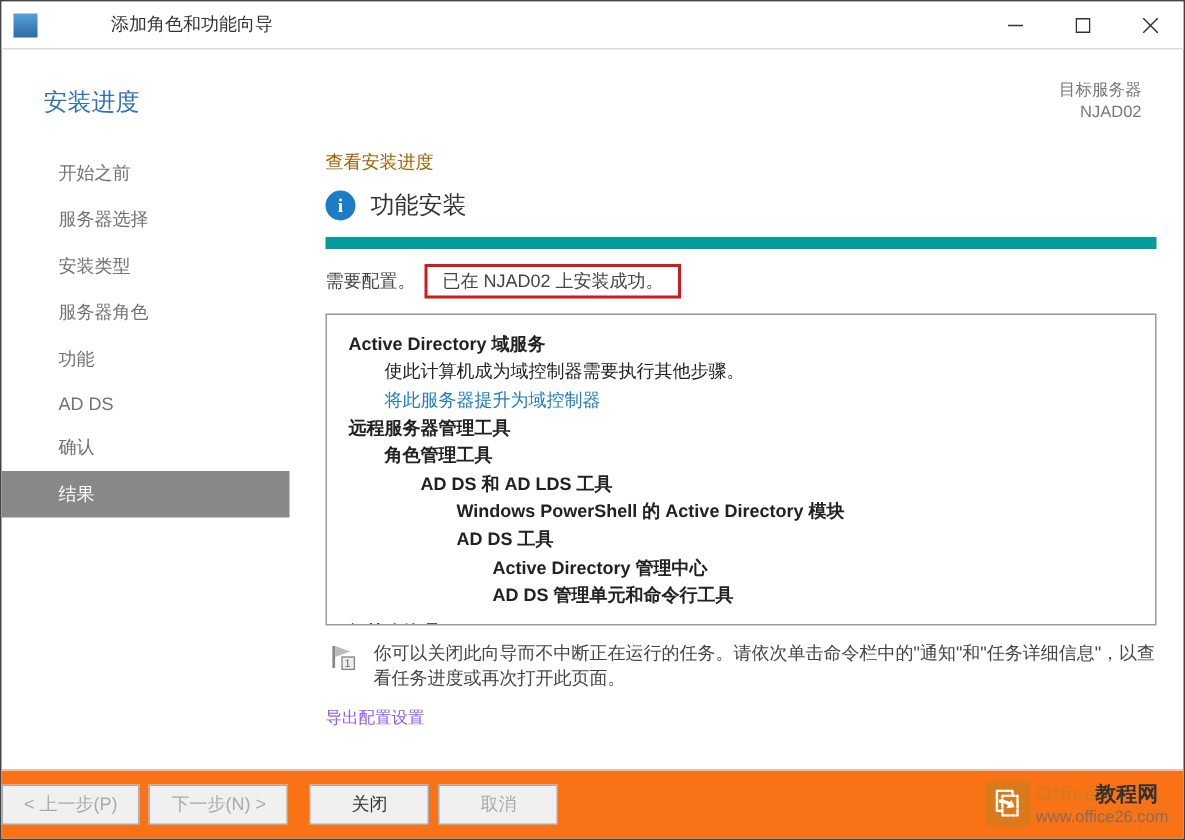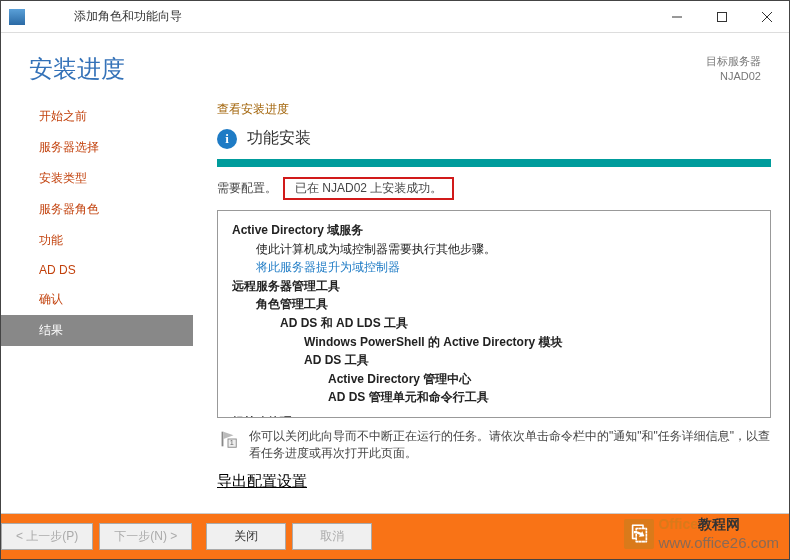--- a/index.html
+++ b/index.html
@@ -11,29 +11,29 @@
     .titlebar-title { font-size: 12px; color: #333; flex: 1; margin-left: 41px; }
     .win-controls { display: flex; }
     .win-btn { width: 45px; height: 32px; display: flex; align-items: center; justify-content: center; font-size: 13px; color: #333; }
     .win-btn svg { width: 10px; height: 10px; }
 
     
     .main { display: flex; flex-direction: column; height: calc(100% - 32px); }
 
     
     .header-row { display: flex; justify-content: space-between; align-items: center; padding: 20px 28px 10px 28px; }
-    .page-title { font-size: 24px; color: #3472b8; font-weight: 400; }
+    .page-title { font-size: 16px; color: #3472b8; font-weight: 400; }
     .target-block { text-align: right; font-size: 11px; color: #777; line-height: 1.4; }
 
     
     .content-row { display: flex; flex: 1; overflow: hidden; }
 
     
     .sidebar { width: 192px; padding-top: 6px; }
-    .sidebar-item { font-size: 12px; color: #c2410c; padding: 7px 16px 7px 38px; }
+    .sidebar-item { font-size: 12px; color: #737373; padding: 7px 16px 7px 38px; }
     .sidebar-item.selected { background: #888; color: #ffffff; }
 
     
     .pane { flex: 1; padding: 0 18px 0 24px; display: flex; flex-direction: column; }
     .subheading { font-size: 12px; color: #a16207; margin: 6px 0 10px 0; }
 
     .status-row { display: flex; align-items: center; gap: 10px; margin-bottom: 6px; }
     .info-icon { width: 20px; height: 20px; border-radius: 50%; background: #1e7bc5; display: flex; align-items: center; justify-content: center; }
     .info-icon span { color: #fff; font-weight: bold; font-size: 13px; font-family: serif; }
     .status-text { font-size: 16px; color: #333; }
@@ -48,31 +48,31 @@
     .details-box .indent1 { padding-left: 24px; }
     .details-box .indent2 { padding-left: 48px; }
     .details-box .indent3 { padding-left: 72px; }
     .details-box .indent4 { padding-left: 96px; }
     .details-box .link { color: #1e7bc5; cursor: pointer; }
 
     .note-row { display: flex; gap: 10px; margin: 10px 0; font-size: 12px; color: #444; align-items: flex-start; }
     .flag-icon { width: 22px; height: 22px; position: relative; flex-shrink: 0; }
     .flag-icon svg { width: 22px; height: 22px; }
 
-    .export-link { font-size: 15px; color: #000000; margin-bottom: 4px; text-decoration: underline; }
+    .export-link { font-size: 11px; color: #8b5cf6; margin-bottom: 4px; }
 
     
     .footer { height: 46px; border-top: 1px solid #ccc; display: flex; justify-content: flex-start; align-items: center; gap: 6px; padding-right: 18px; background: #f97316; }
     .btn { font-size: 12px; padding: 4px 14px; border: 1px solid #aaa; background: #f0f0f0; color: #777; min-width: 80px; text-align: center; }
     .btn.disabled { color: #aaa; }
 
     
     .watermark { position: absolute; bottom: 8px; right: 10px; display: flex; align-items: center; gap: 4px; font-size: 14px; color: #da7a1a; font-weight: bold; font-family: Arial, sans-serif; pointer-events: none; }
     .wm-square { width: 30px; height: 30px; background: #da7a1a; color: #fff; display: flex; align-items: center; justify-content: center; font-size: 20px; border-radius: 2px; }
-    .wm-url { font-size: 15px; color: #8a6a55; display:block; font-weight: normal; text-align: right; }
+    .wm-url { font-size: 11px; color: #8a6a55; display:block; font-weight: normal; text-align: right; }
   </style>
 </head>
 <body>
 
 <div class="titlebar">
   <div class="titlebar-icon"></div>
   <div class="titlebar-title">添加角色和功能向导</div>
   <div class="win-controls">
     <div class="win-btn">
       <svg viewBox="0 0 10 10">

